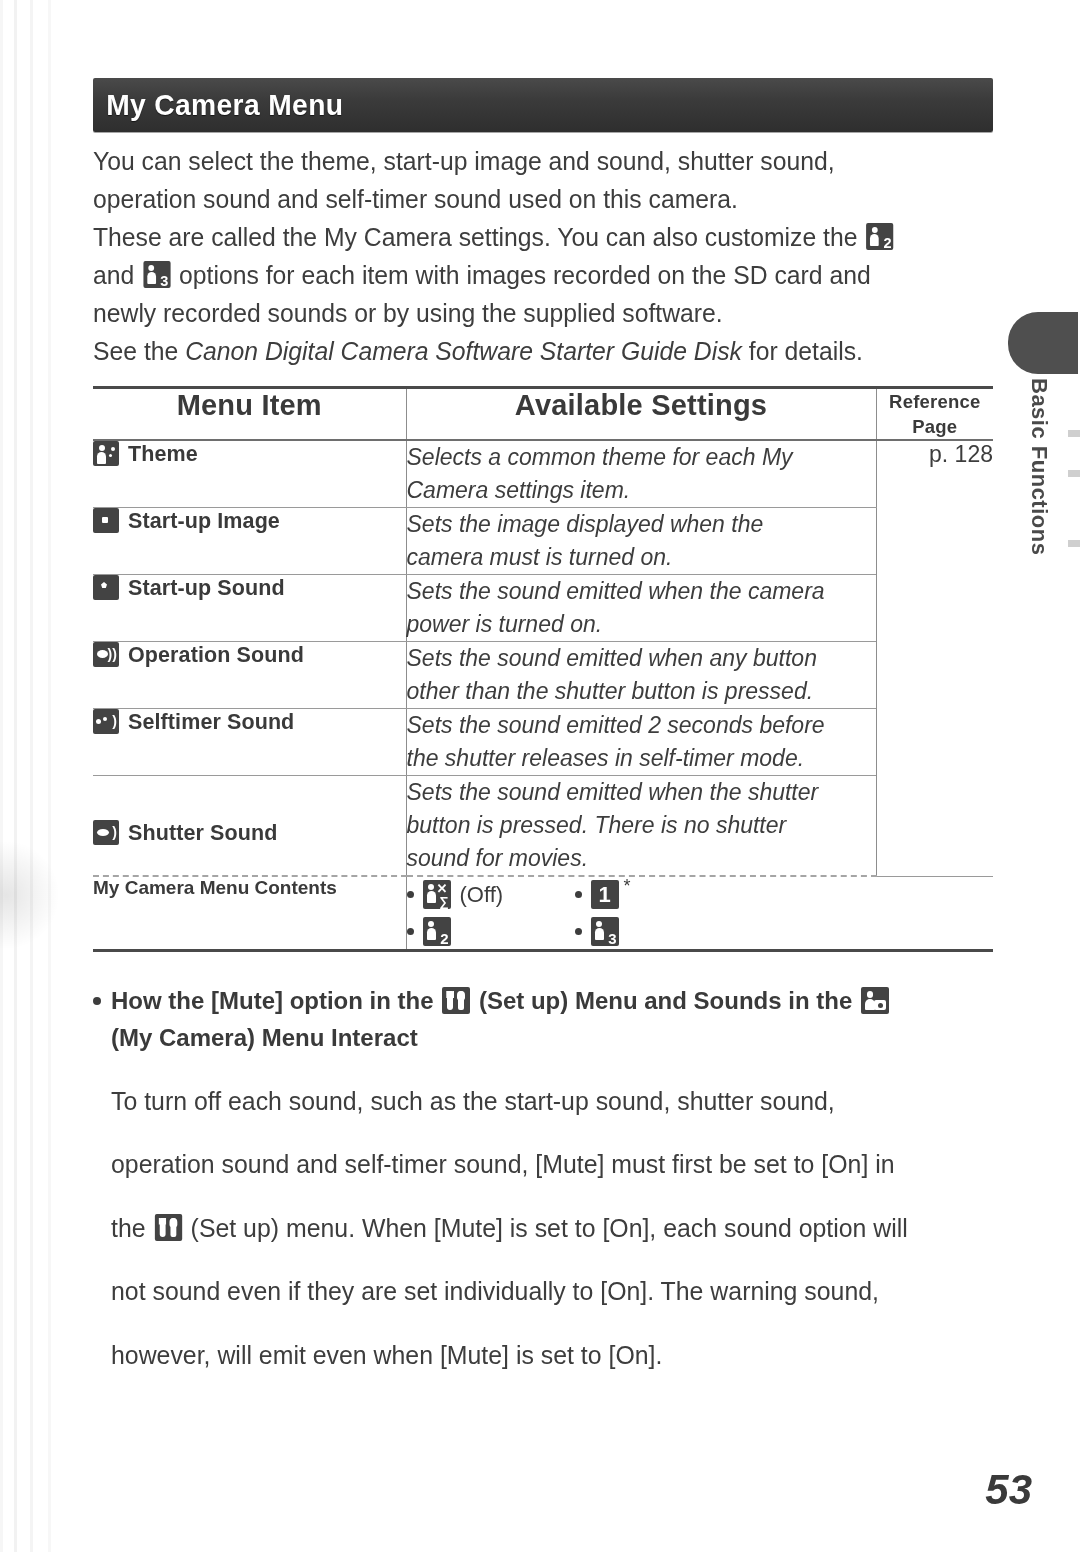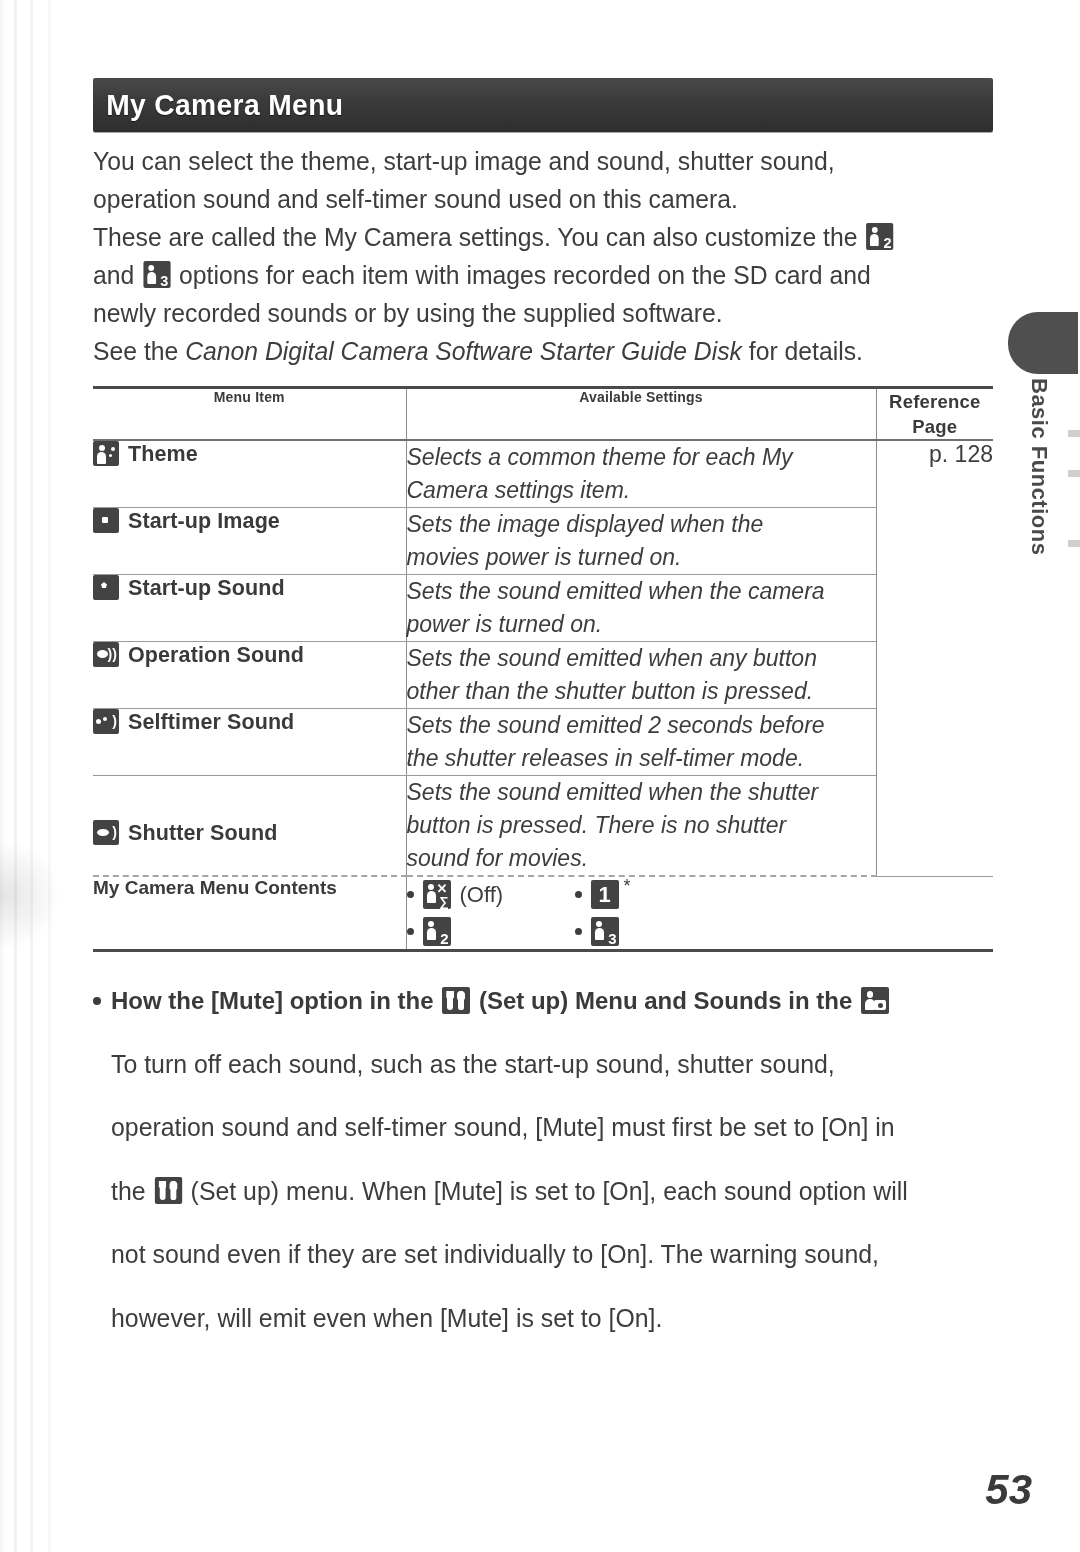--- a/index.html
+++ b/index.html
@@ -203,21 +203,21 @@
   table.menu-table td, table.menu-table th {
     vertical-align: top;
     padding: 0;
   }
   .col-item   { width: 313px; }
   .col-set    { width: 470px; }
   .col-ref    { width: 117px; }
 
   .head-cell {
     text-align: center;
-    font-size: 14px;
+    font-size: 29px;
     font-weight: bold;
     color: #3a3a3a;
     padding: 13px 4px 12px 4px;
     border-bottom: 2px solid #6e6e6e;
     vertical-align: middle;
     letter-spacing: 0.2px;
   }
   .head-cell.small {
     font-size: 18.5px;
     line-height: 25px;
@@ -488,21 +488,21 @@
           </tr>
 
           <tr class="rule-b">
             <td class="row-item">
               <span class="ic ic-img">
                 <span class="dot-sm"></span>
               </span><span>Start-up Image</span>
             </td>
             <td class="row-set vsep-l">
               <div>Sets the image displayed when the</div>
-              <div>movies power is turned on.</div>
+              <div>camera must is turned on.</div>
             </td>
           </tr>
 
           <tr class="rule-b">
             <td class="row-item">
               <span class="ic ic-snd">
                 <span class="note"></span>
               </span><span>Start-up Sound</span>
             </td>
             <td class="row-set vsep-l">
@@ -595,20 +595,21 @@
         <span>
           <span>How the [Mute] option in the</span>
           <span class="ic ic-inline ic-tools">
             <span class="tool-a"></span><span class="tool-b"></span>
           </span>
           <span>(Set up) Menu and Sounds in the</span>
           <span class="ic ic-inline ic-mycam">
             <span class="mc-person"></span><span class="mc-cam"></span>
           </span>
           <br>
+          <span>(My Camera) Menu Interact</span>
         </span>
       </div>
       <div class="note-body">
         <p>To turn off each sound, such as the start-up sound, shutter sound,</p>
         <p>operation sound and self-timer sound, [Mute] must first be set to [On] in</p>
         <p>
           <span>the</span>
           <span class="ic ic-inline ic-tools">
             <span class="tool-a"></span><span class="tool-b"></span>
           </span>

